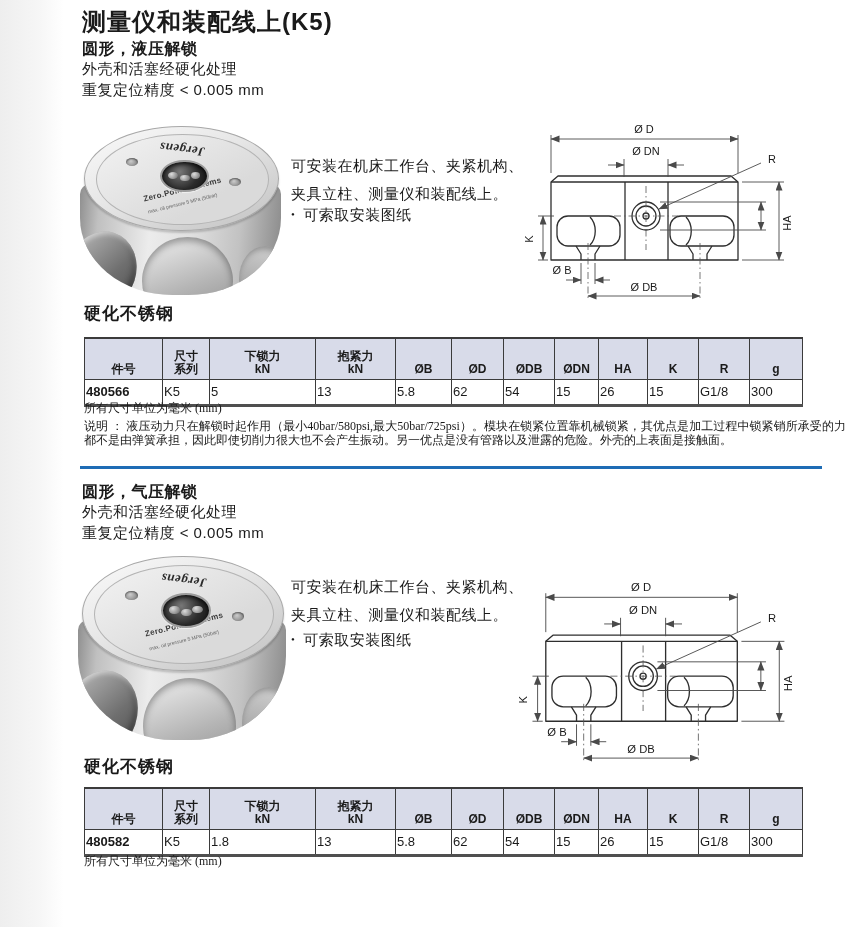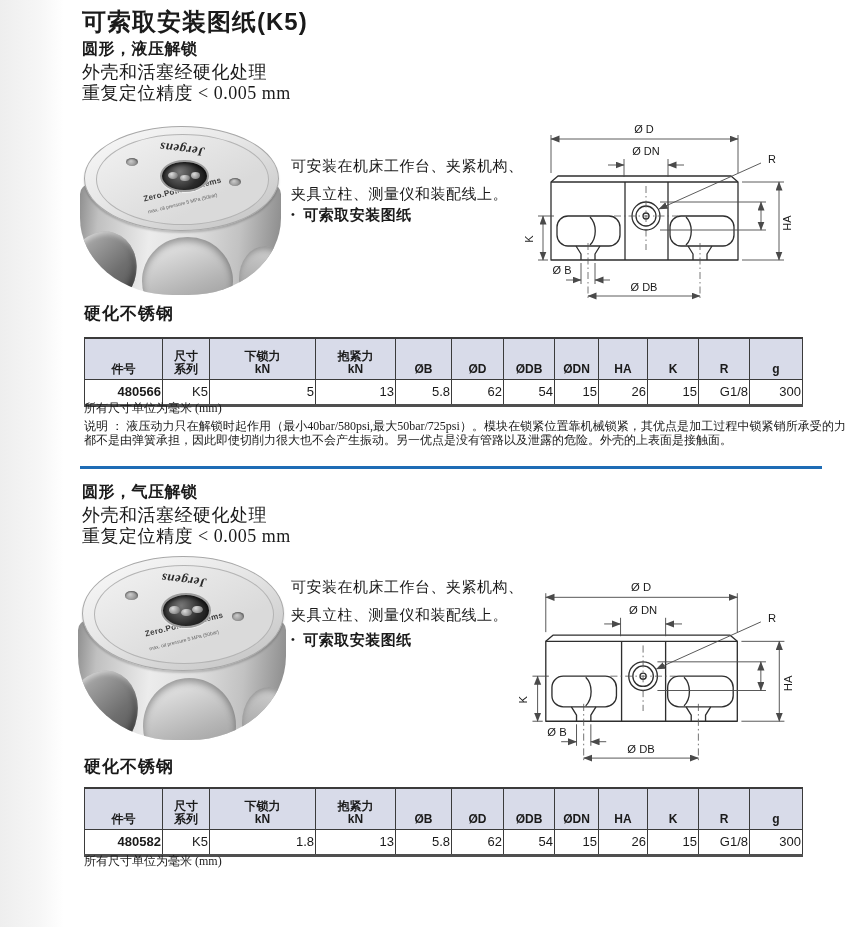--- a/index.html
+++ b/index.html
@@ -8,42 +8,42 @@
     font-family:"Liberation Sans", sans-serif; color:#1a1a1a;
     overflow:hidden;
   }
   .abs { position:absolute; }
   .left-shade { position:absolute; left:0; top:0; width:64px; height:100%;
     background:linear-gradient(90deg,#eeeeee 0%, #f6f6f6 60%, #ffffff 100%); }
 
   
   .page-title { font-size:24px; font-weight:bold; letter-spacing:1px; }
   .subtitle   { font-size:16px; font-weight:bold; letter-spacing:.5px;text-align:right; }
-  .feature    { font-size:18px; font-family:Liberation Serif, serif; letter-spacing:.5px; }
+  .feature    { font-size:15px; font-family:Liberation Sans, sans-serif; letter-spacing:.5px; }
   .desc       { font-size:15px; font-family:"Liberation Serif", serif; line-height:28px; letter-spacing:.5px; width:255px;margin-top:11px; }
-  .bullet     { font-size:15px; font-family:"Liberation Serif", serif; letter-spacing:.5px;font-weight:bold; }
+  .bullet     { font-size:15px; font-family:"Liberation Serif", serif; letter-spacing:.5px; }
   .bullet .bm { font-size:11px; vertical-align:2px; margin-right:8px; }
   .mat-title  { font-size:17px; font-weight:bold; letter-spacing:1px; }
   .units      { font-size:12px; font-family:"Liberation Serif", serif; }
   .notes      { font-size:12px; font-family:Liberation Serif, serif; line-height:13.5px; width:762px; text-align:justify; }
   .divider    { height:3px; }
 
   
   table.spec { position:absolute; border-collapse:collapse; table-layout:fixed; width:718px;
     font-family:"Liberation Sans", sans-serif; }
   table.spec th {
     background:#d8dbe9; border:1px solid #3b3b3b; border-top:2px solid #3b3b3b;
     font-size:12px; font-weight:bold; text-align:center; vertical-align:bottom;
     height:35px; padding:2px 1px 3px 1px; line-height:13px;
   }
   table.spec th span { display:block; }
   table.spec td {
     border-left:1px solid #3b3b3b; border-right:1px solid #3b3b3b;
     border-bottom:3px solid #4f4f4f;
-    font-size:13px; text-align:right; vertical-align:middle; height:21px; padding:1px 1px 2px 1px;
+    font-size:13px; text-align:left; vertical-align:middle; height:21px; padding:1px 1px 2px 1px;
   }
   table.spec td.pn { font-weight:bold; }
 
   
   svg.drawing { position:absolute; }
   .ol   { fill:none; stroke:#2e2e2e; stroke-width:1.3; stroke-linejoin:round; }
   .cl   { fill:none; stroke:#555555; stroke-width:0.8; stroke-dasharray:7 3 1.5 3; }
   .dl   { fill:none; stroke:#4a4a4a; stroke-width:0.9; }
   .dtxt { font-family:"Liberation Sans", sans-serif; font-size:11px; fill:#1a1a1a; }
 
@@ -86,21 +86,21 @@
   .screw { position:absolute; width:7%; height:9%; border-radius:50%;
     background:radial-gradient(circle at 40% 35%, #cfcfcf, #8d8d8d 70%);
     box-shadow:inset 0 1px 2px rgba(0,0,0,.5); }
   .s1 { left:17%; top:26%; } .s2 { left:77%; top:48%; }
 </style>
 </head>
 <body>
 
 <div class="left-shade"></div>
 
-<div class="abs page-title" style="left:82px;top:6px">可索取安装图纸(K5)</div>
+<div class="abs page-title" style="left:82px;top:6px">测量仪和装配线上(K5)</div>
 
 <div class="abs subtitle" style="left:82px;top:39px">圆形，液压解锁</div>
 <div class="abs feature" style="left:82px;top:60px">外壳和活塞经硬化处理</div>
 <div class="abs feature" style="left:82px;top:81px">重复定位精度 &lt; 0.005 mm</div>
 
 <div class="photo" style="left:78px;top:126px;width:205px;height:172px">
   <div class="p-body">
     <div class="cut cut-l"></div>
     <div class="cut cut-c"></div>
     <div class="cut cut-r"></div>

